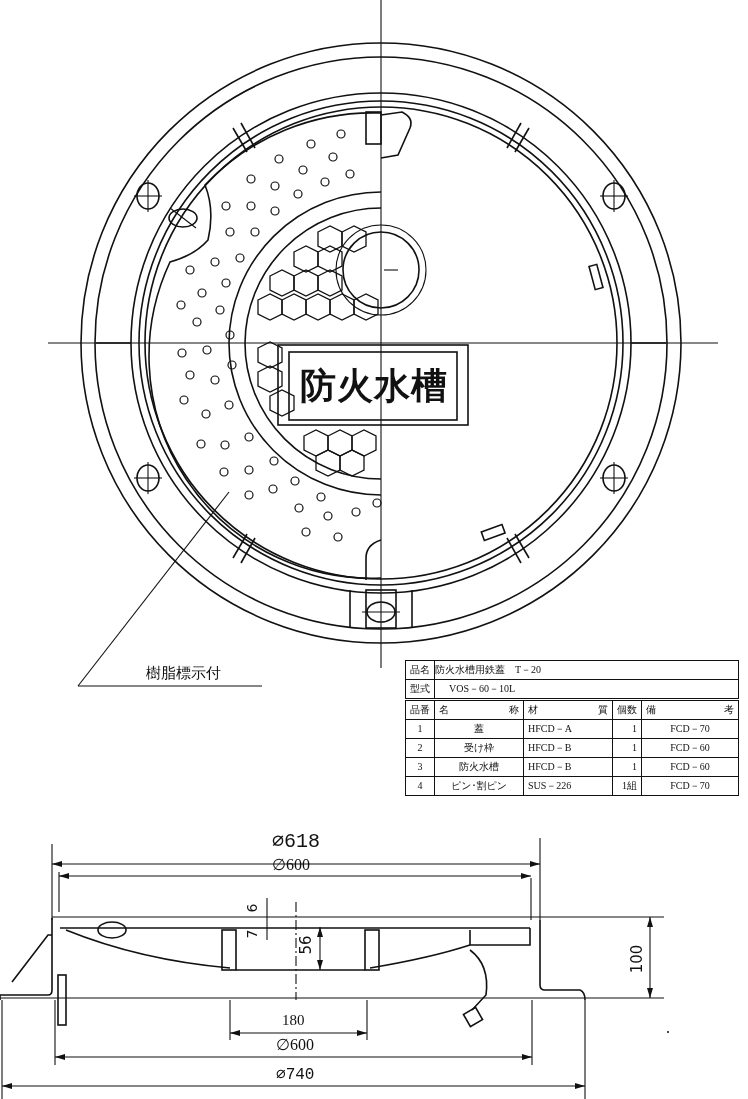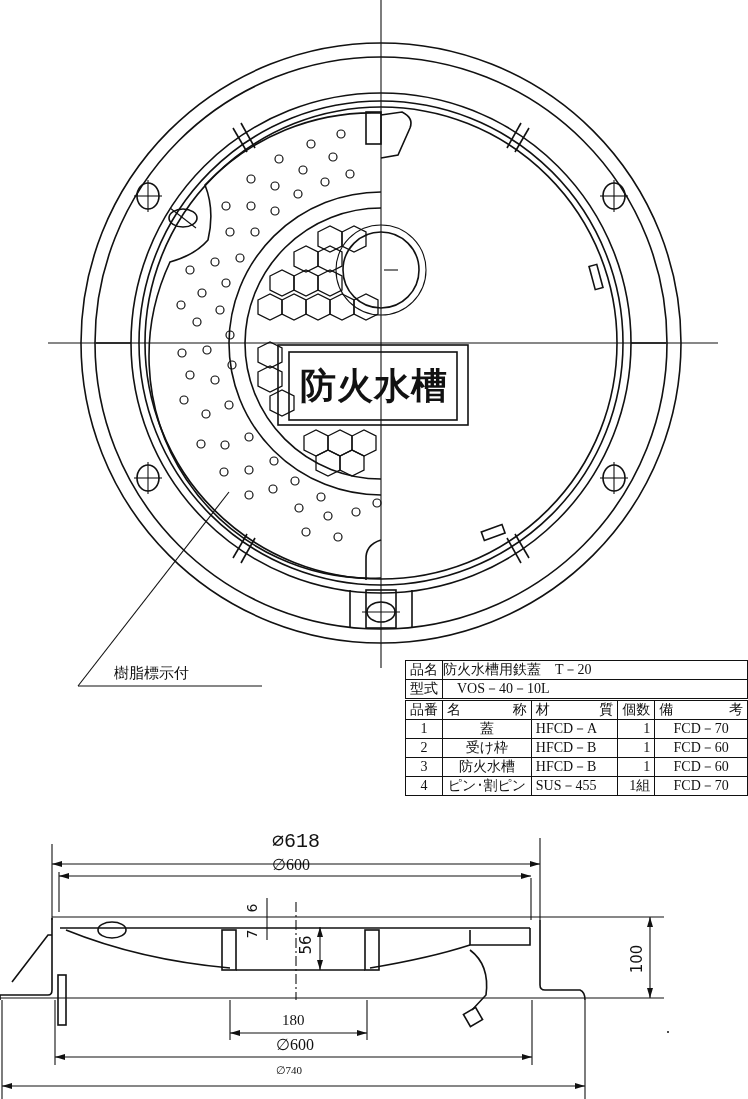--- a/index.html
+++ b/index.html
@@ -1,26 +1,26 @@
 <!DOCTYPE html>
 <html><head>
 <meta charset="utf-8">
 <style>
   html,body{margin:0;padding:0;background:#ffffff;}
   body{width:748px;height:1099px;position:relative;overflow:hidden;font-family:"DejaVu Serif",serif;color:#111;}
   svg{position:absolute;left:0;top:0;}
   .ln{stroke:#111;fill:none;stroke-width:1.6;}
   .thin{stroke:#111;fill:none;stroke-width:1.1;}
-  table.parts{position:absolute;left:405px;top:660px;border-collapse:collapse;font-family:"Liberation Serif",serif;font-size:14px;}
+  table.parts{position:absolute;left:405px;top:660px;border-collapse:collapse;font-family:"Liberation Serif",serif;font-size:10px;}
   table.parts td{border:1.2px solid #111;padding:0 4px;height:18px;line-height:18px;white-space:nowrap;}
   table.parts tr.hdr2 td{border-top:3px double #111;}
   .c{text-align:center;}
   .r{text-align:right;}
   .spread{display:flex;justify-content:space-between;}
-  .label-resin{position:absolute;left:114px;top:664px;font-family:"DejaVu Sans",sans-serif;font-size:15px;}
+  .label-resin{position:absolute;left:146px;top:664px;font-family:"DejaVu Sans",sans-serif;font-size:15px;}
   .plate-text{position:absolute;left:290px;top:352px;width:168px;height:68px;display:flex;align-items:center;justify-content:center;font-family:"DejaVu Sans",sans-serif;font-size:36px;font-weight:bold;letter-spacing:1px;border-radius:14px;}
 </style>
 </head>
 <body>
 
 <svg width="748" height="1099" viewBox="0 0 748 1099">
 
   <g>
 
     <line x1="381" y1="0" x2="381" y2="668" class="thin"></line>
@@ -255,31 +255,31 @@
 <div class="label-resin">樹脂標示付</div>
 
 <div style="position:absolute;left:272px;top:828px;font-family:Liberation Mono, monospace;font-size:20px;">∅618</div>
 <div style="position:absolute;left:272px;top:855px;font-family:'Liberation Serif',serif;font-size:16px;">∅600</div>
 <div style="position:absolute;left:248px;top:900px;font-family:'DejaVu Sans',sans-serif;font-size:14px;transform:rotate(-90deg);">6</div>
 <div style="position:absolute;left:248px;top:926px;font-family:'DejaVu Sans',sans-serif;font-size:14px;transform:rotate(-90deg);">7</div>
 <div style="position:absolute;left:296px;top:936px;font-family:'DejaVu Sans',sans-serif;font-size:15px;transform:rotate(-90deg);">56</div>
 <div style="position:absolute;left:623px;top:950px;font-family:'DejaVu Sans',sans-serif;font-size:15px;transform:rotate(-90deg);">100</div>
 <div style="position:absolute;left:282px;top:1012px;font-family:'Liberation Serif',serif;font-size:15px;">180</div>
 <div style="position:absolute;left:276px;top:1035px;font-family:'Liberation Serif',serif;font-size:16px;">∅600</div>
-<div style="position:absolute;left:276px;top:1064px;font-family:Liberation Serif, serif;font-size:11px;text-align:center;">∅740</div>
+<div style="position:absolute;left:276px;top:1064px;font-family:Liberation Mono, monospace;font-size:16px;text-align:center;">∅740</div>
 
 <table class="parts">
   <tbody>
       <tr>
     <td class="c">品名</td>
     <td colspan="4" style="padding-left:0;">防火水槽用鉄蓋　T－20</td>
   </tr>
   <tr>
     <td class="c">型式</td>
-    <td colspan="4" style="padding-left:14px;">VOS－40－10L</td>
+    <td colspan="4" style="padding-left:14px;">VOS－60－10L</td>
   </tr>
   <tr class="hdr2">
     <td class="c">品番</td>
     <td style="width:80px;">
           <div class="spread">
             <span>名</span>
             <span>称</span>
           </div>
         </td>
     <td style="width:80px;">
@@ -313,18 +313,18 @@
   <tr>
     <td class="c">3</td>
     <td class="c">防火水槽</td>
     <td>HFCD－B</td>
     <td class="r">1</td>
     <td class="c">FCD－60</td>
   </tr>
   <tr>
     <td class="c">4</td>
     <td class="c">ピン･割ピン</td>
-    <td>SUS－455</td>
+    <td>SUS－226</td>
     <td class="r">1組</td>
     <td class="c">FCD－70</td>
   </tr>
 </tbody>
   </table>
 
 </body></html>

